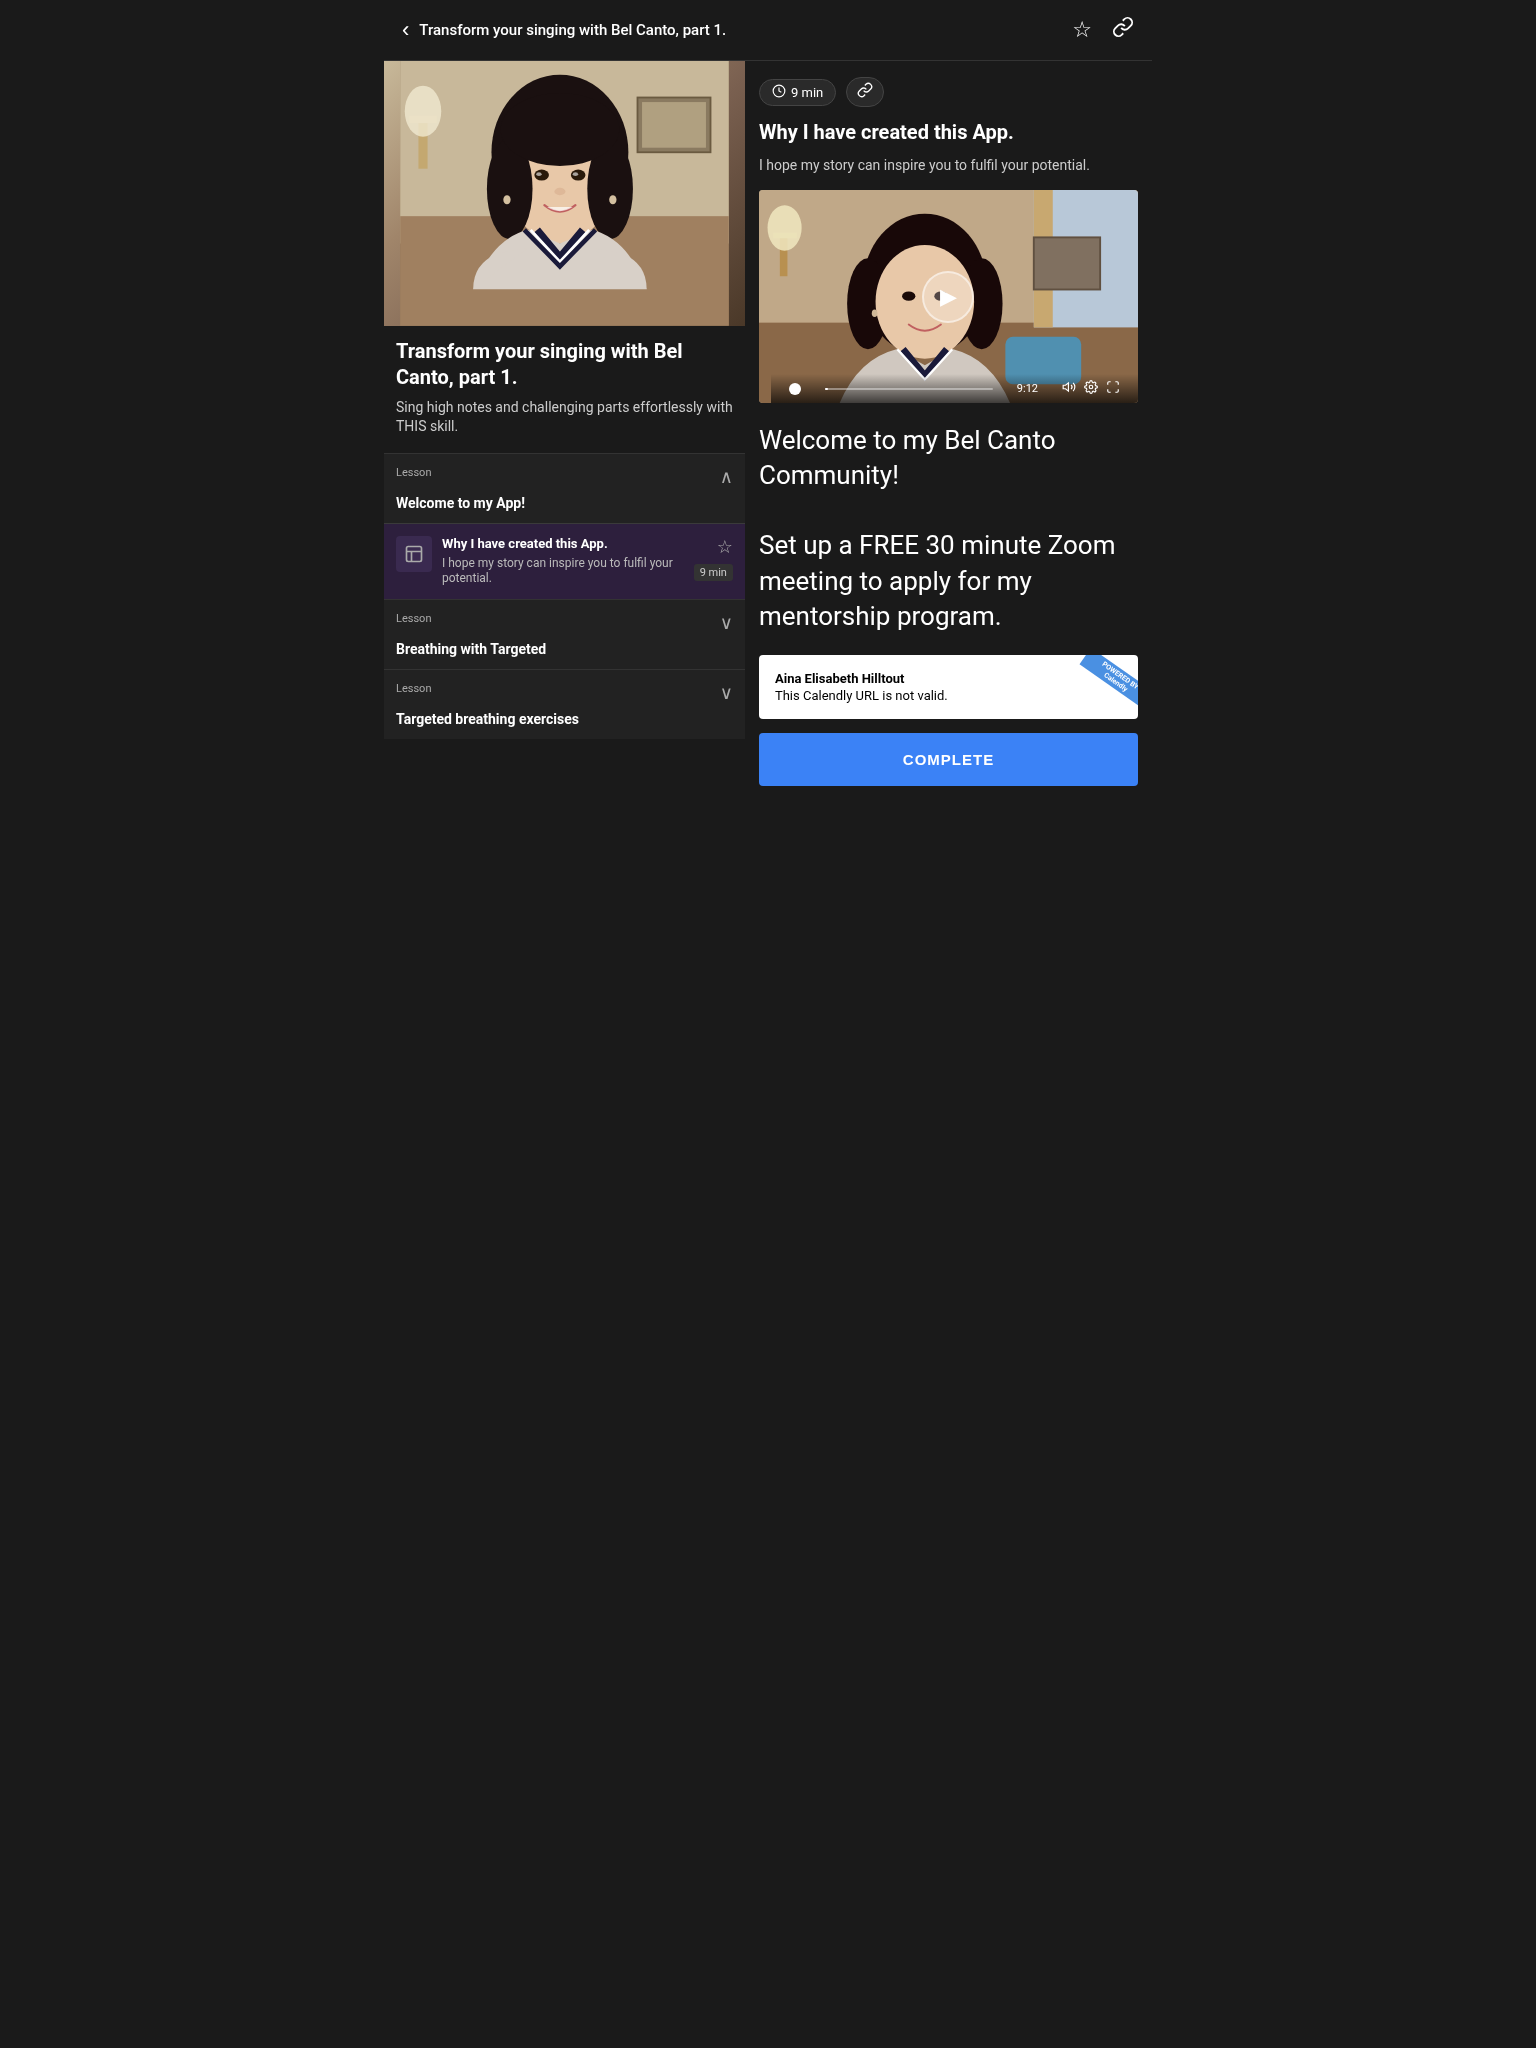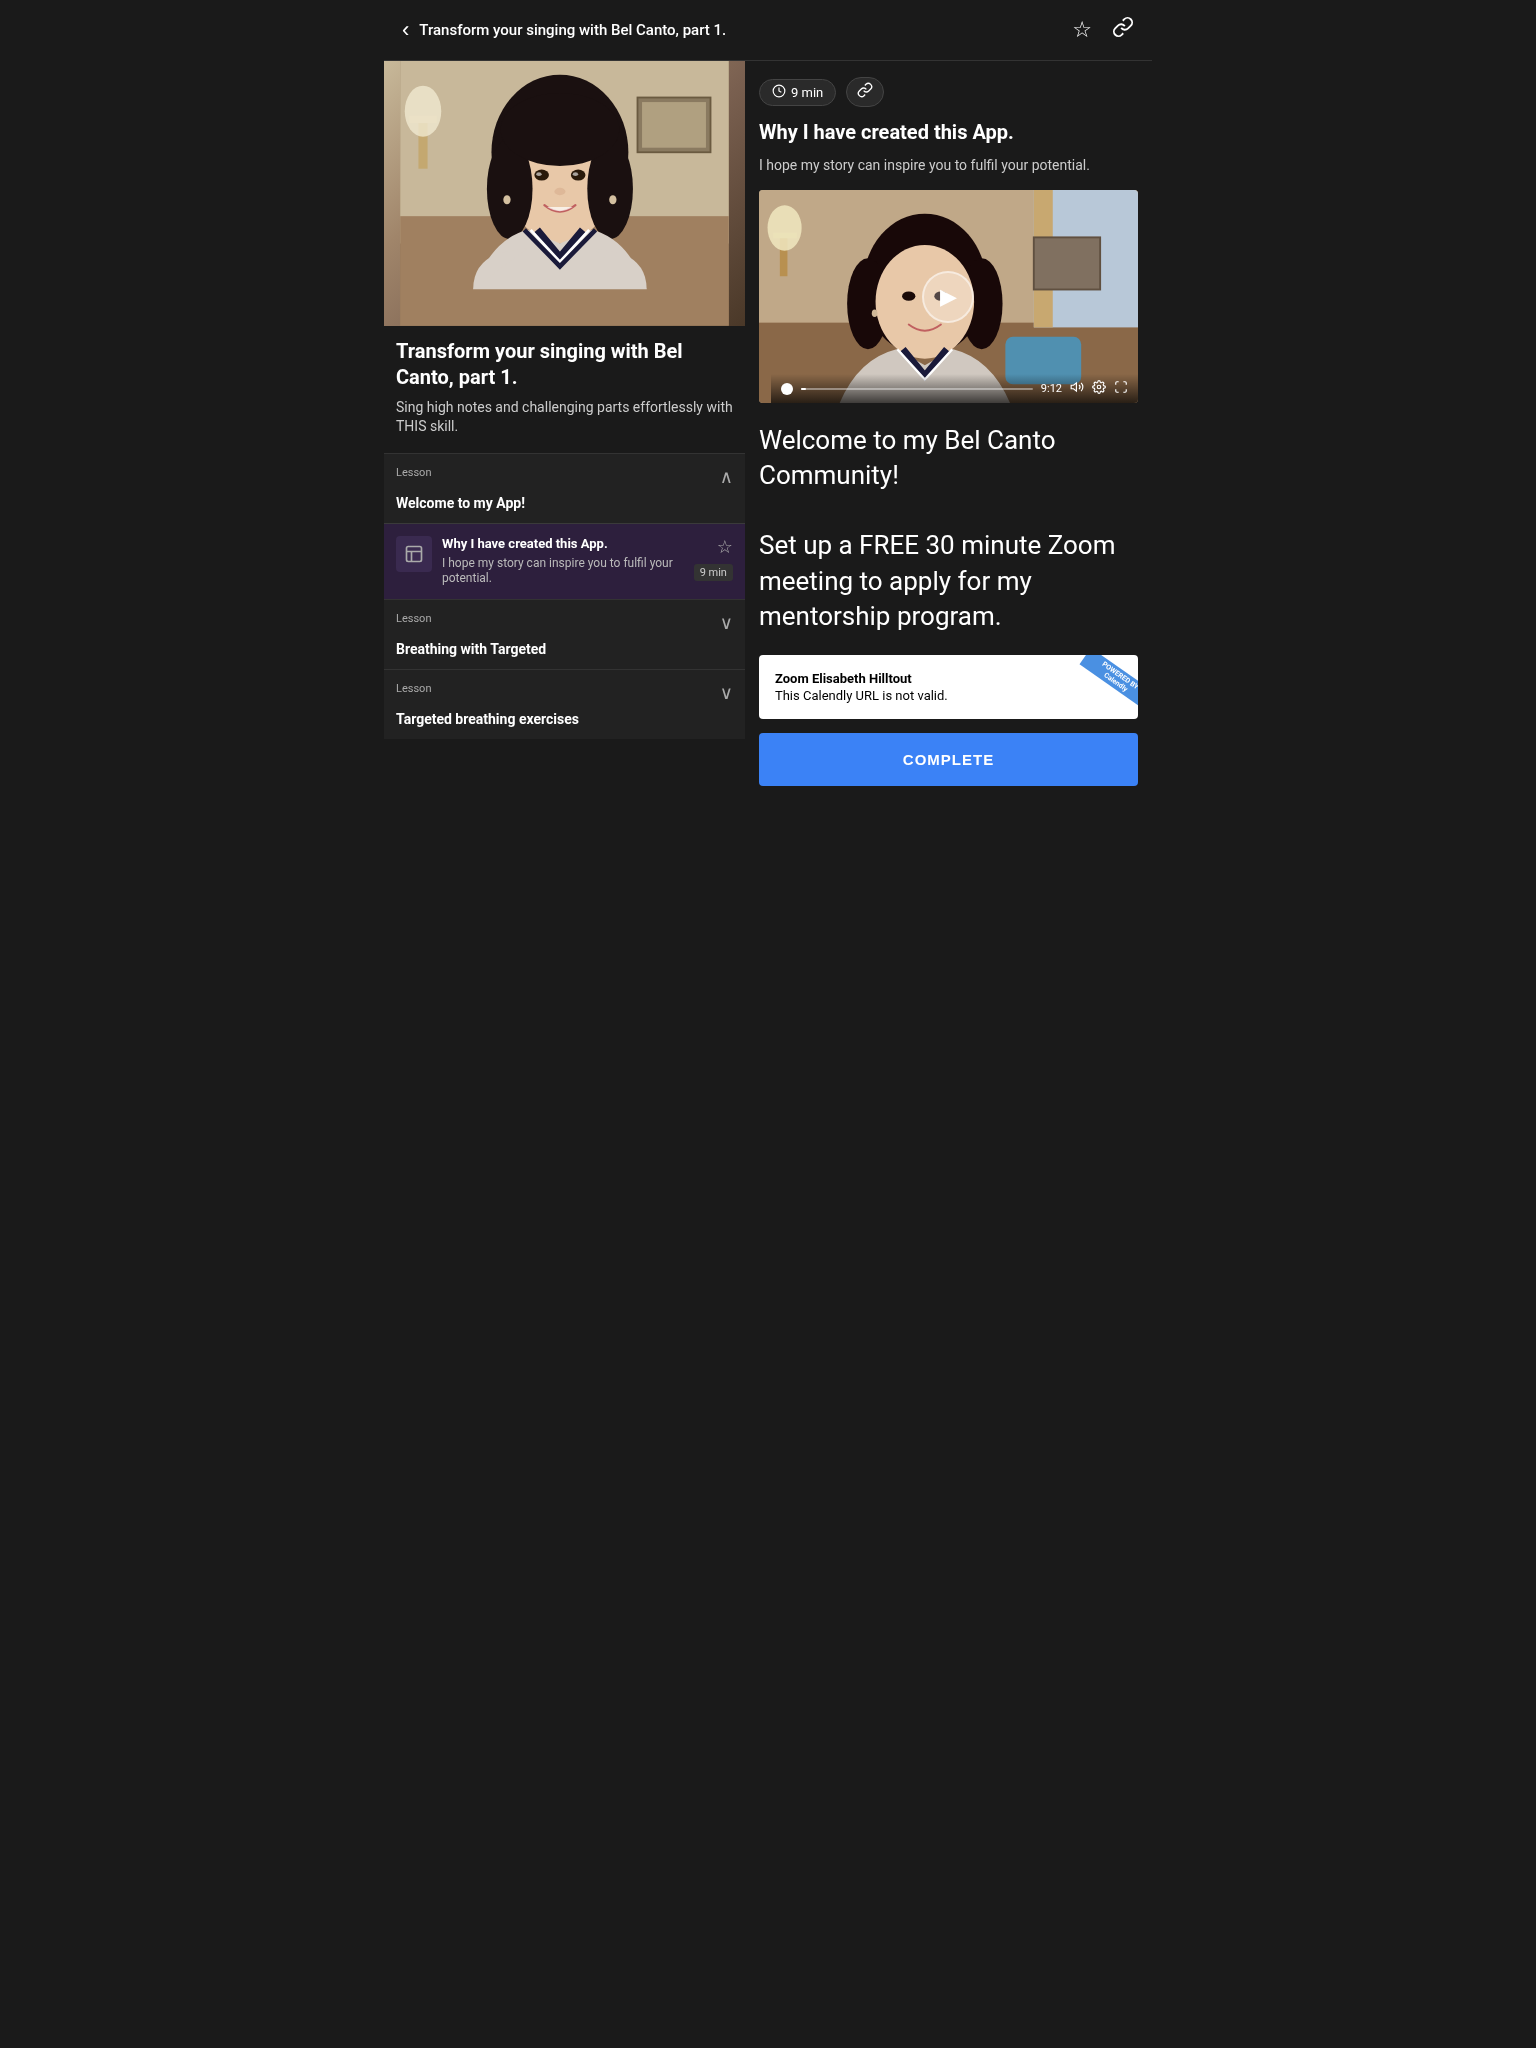--- a/index.html
+++ b/index.html
@@ -269,24 +269,24 @@
       color: white;
       cursor: pointer;
       border: 2px solid rgba(255,255,255,0.5);
     }
     .video-controls {
       position: absolute;
       bottom: 0;
       left: 0;
       right: 0;
       background: linear-gradient(transparent, rgba(0,0,0,0.7));
-      padding: 6px 10px;
-      display: flex;
-      align-items: center;
-      gap: 8px;
+      padding: 6px 18px;
+      display: flex;
+      align-items: center;
+      gap: 24px;
       margin-left: 12px;
     }
     .video-progress-dot {
       width: 12px;
       height: 12px;
       background: #ffffff;
       border-radius: 50%;
       flex-shrink: 0;
     }
     .video-progress-bar {
@@ -599,21 +599,21 @@
 
     
     <div class="calendly-box">
 
       <div style="position:absolute; top:0; right:0; overflow:hidden; width:80px; height:80px;">
         <div style="position:absolute; top:14px; right:-20px; width:80px; background:#4a90e2; color:white; font-size:7px; font-weight:700; text-align:center; padding:2px 0; transform:rotate(35deg);">
           <div>POWERED BY</div>
           <div>Calendly</div>
         </div>
       </div>
-      <div class="calendly-name">Zoom Elisabeth Hilltout</div>
+      <div class="calendly-name">Aina Elisabeth Hilltout</div>
       <div class="calendly-error">This Calendly URL is not valid.</div>
     </div>
 
     
     <button class="complete-btn">COMPLETE</button>
 
   </div>
 
 </div>
 

